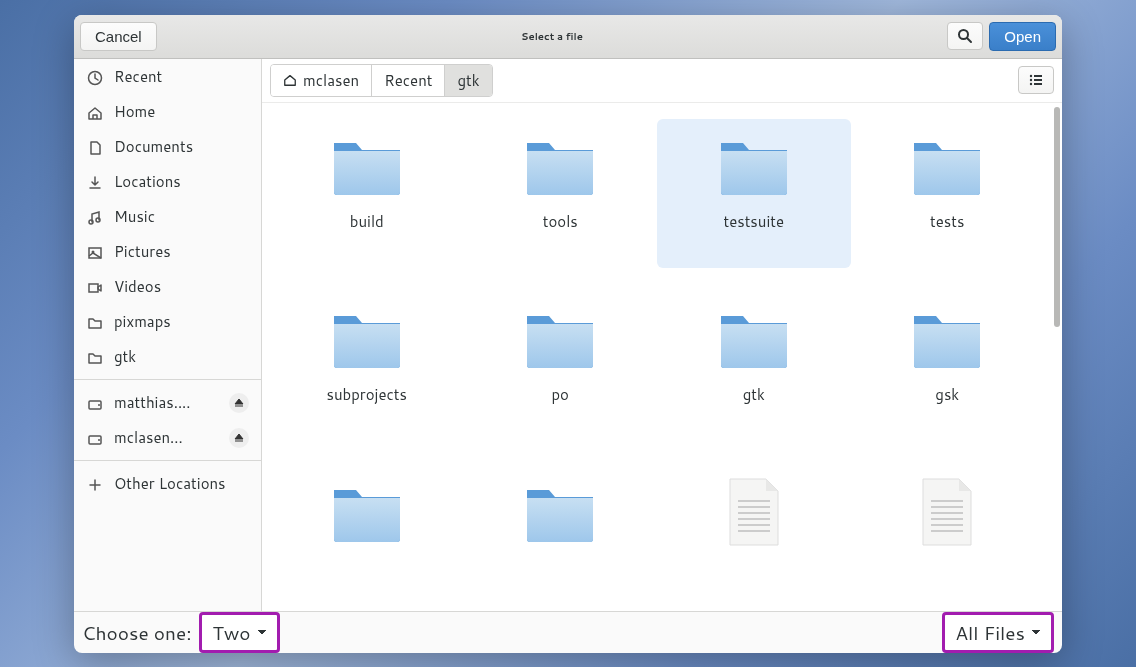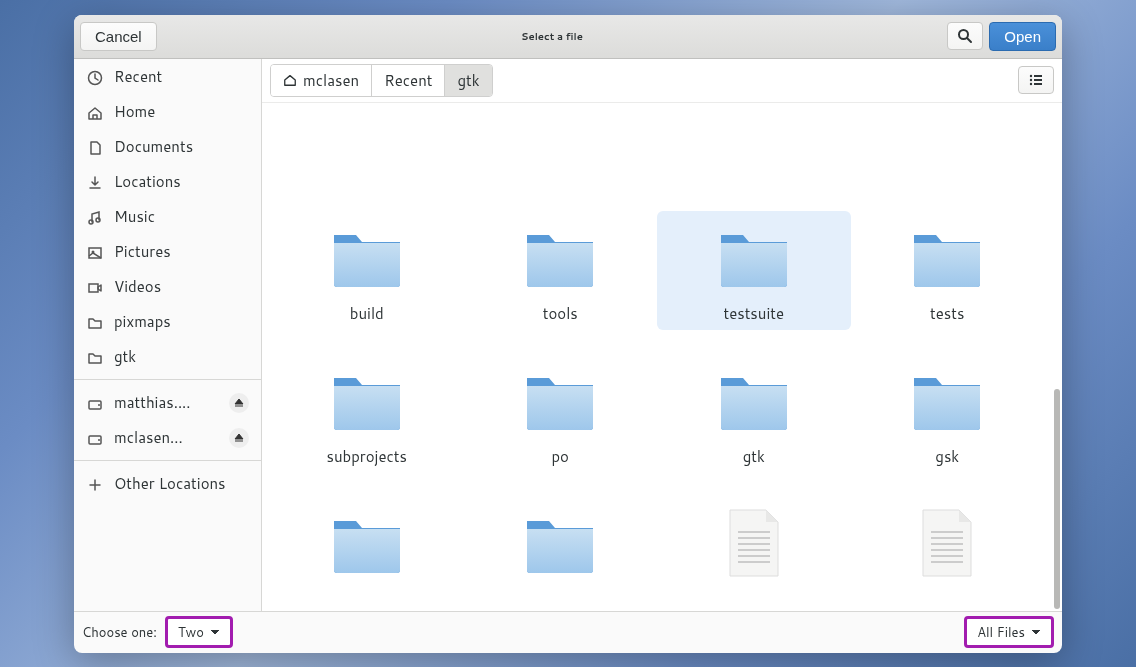--- a/index.html
+++ b/index.html
@@ -141,21 +141,20 @@
       align-items: center;
       gap: 6px;
     }
     .crumb:last-child { border-right: none; }
     .crumb.active { background: #e0e0de; }
     .pathbar-spacer { flex: 1; }
     .filegrid-wrapper {
       flex: 1;
       display: flex;
       overflow: hidden;
-      align-items: flex-end;
     }
     .filegrid {
       flex: 1;
       overflow-y: auto;
       padding: 16px 8px;
       display: grid;
       grid-template-columns: repeat(4, 1fr);
       gap: 24px 0;
     }
     .file-item {
@@ -194,21 +193,21 @@
       border-radius: 3px;
       margin-top: 2px;
     }
     .bottombar {
       height: 42px;
       border-top: 1px solid #d7d7d5;
       display: flex;
       align-items: center;
       padding: 0 8px;
       gap: 8px;
-      font-size: 13px;
+      font-size: 19px;
       color: #2e3436;
     }
     .dropdown {
       background: #fff;
       border: 3px solid #a21caf;
       border-radius: 4px;
       padding: 4px 10px;
       display: flex;
       align-items: center;
       gap: 6px;

